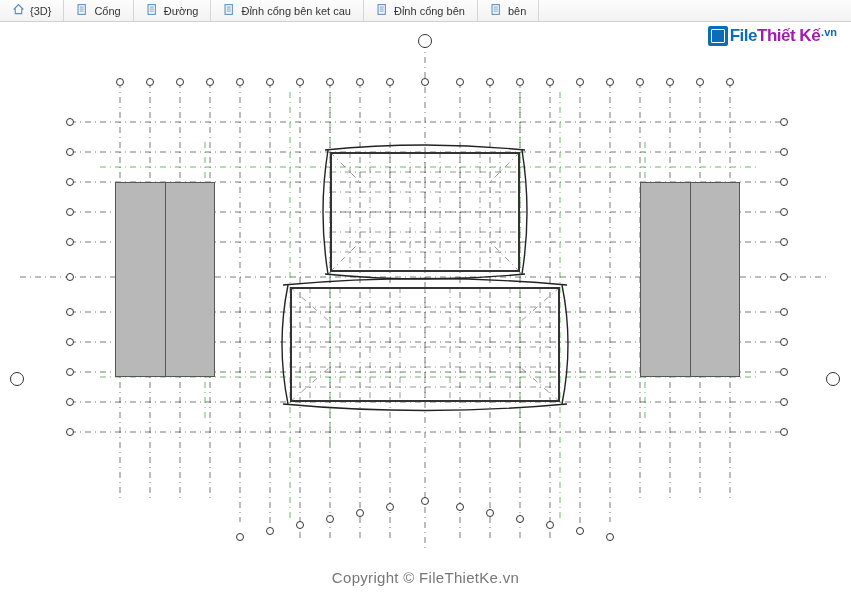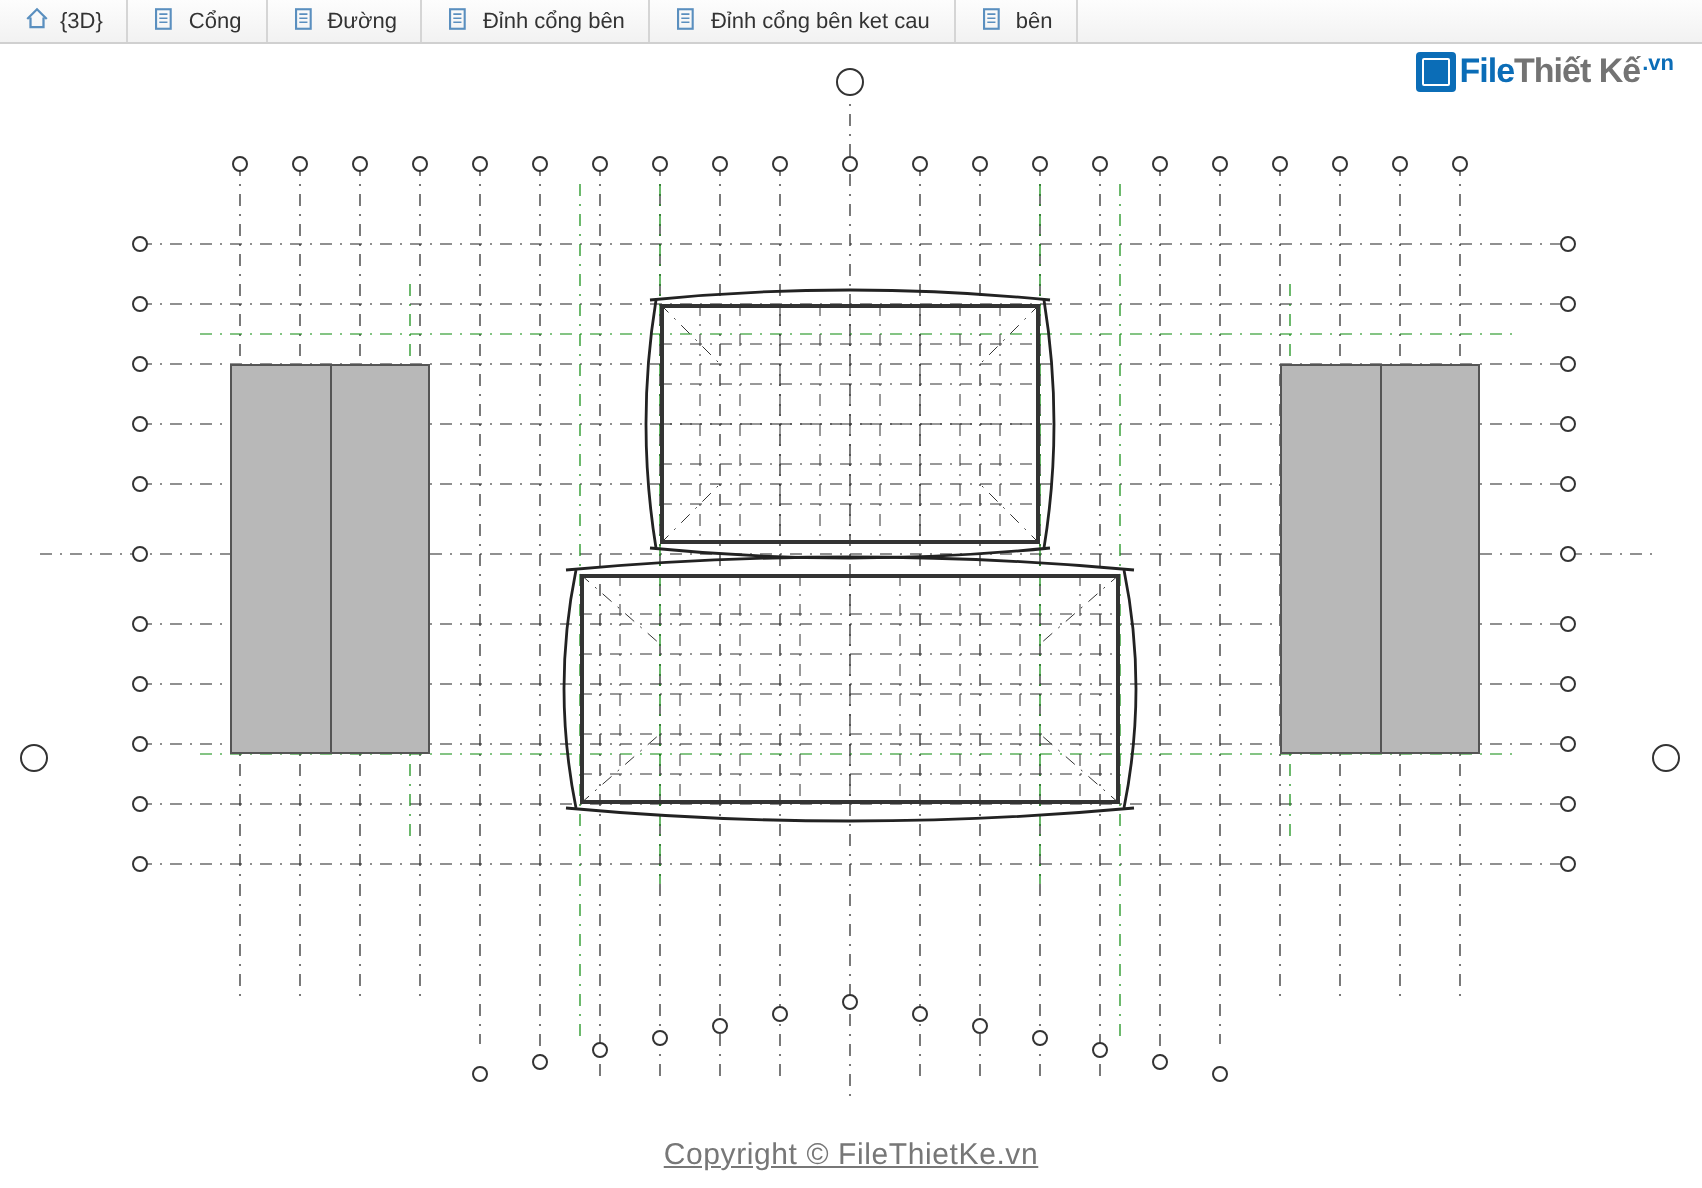--- a/index.html
+++ b/index.html
@@ -58,35 +58,34 @@
       position: relative;
       margin-right: 2px;
     }
     .logo .cube::before {
       content: "";
       position: absolute; inset: 3px;
       border: 1.5px solid #fff;
       border-radius: 1px;
     }
     .logo .t1 { color: #0b6db7; font-size: 17px; letter-spacing: -0.5px; }
-    .logo .t2 { color: #737373; font-size: 17px; letter-spacing: -0.5px; }
+    .logo .t2 { color: #a21caf; font-size: 17px; letter-spacing: -0.5px; }
     .logo .t3 { color: #0b6db7; font-size: 11px; margin-left: 1px; align-self: flex-start; margin-top:2px;}
 
     
     .watermark {
       position: absolute;
       left: 50%; bottom: 8px;
       transform: translateX(-50%);
       font-size: 15px;
       color: #777;
       font-family: Arial, sans-serif;
       letter-spacing: 0.3px;
       text-shadow: 0 0 2px rgba(255,255,255,0.9);
       z-index: 40;
-      text-decoration: underline;
     }
 
     
     .drawing { position: absolute; inset: 0; }
 
     
     .block {
       position: absolute;
       background: #b8b8b8;
       border: 1px solid #555;
@@ -150,30 +149,30 @@
     </span>
     <span>Đường</span>
   </div>
   <div class="tab">
     <span>
       <svg width="13" height="13" viewBox="0 0 16 16">
           <rect x="2.5" y="2" width="9" height="12" fill="none" stroke="#5a8fbf" stroke-width="1.3"></rect>
           <path stroke="#5a8fbf" d="M4.5 5h5M4.5 7.5h5M4.5 10h5"></path>
         </svg>
     </span>
+    <span>Đỉnh cổng bên ket cau</span>
+  </div>
+  <div class="tab">
+    <span>
+      <svg width="13" height="13" viewBox="0 0 16 16">
+          <rect x="2.5" y="2" width="9" height="12" fill="none" stroke="#5a8fbf" stroke-width="1.3"></rect>
+          <path stroke="#5a8fbf" d="M4.5 5h5M4.5 7.5h5M4.5 10h5"></path>
+        </svg>
+    </span>
     <span>Đỉnh cổng bên</span>
-  </div>
-  <div class="tab">
-    <span>
-      <svg width="13" height="13" viewBox="0 0 16 16">
-          <rect x="2.5" y="2" width="9" height="12" fill="none" stroke="#5a8fbf" stroke-width="1.3"></rect>
-          <path stroke="#5a8fbf" d="M4.5 5h5M4.5 7.5h5M4.5 10h5"></path>
-        </svg>
-    </span>
-    <span>Đỉnh cổng bên ket cau</span>
   </div>
   <div class="tab">
     <span>
       <svg width="13" height="13" viewBox="0 0 16 16">
           <rect x="2.5" y="2" width="9" height="12" fill="none" stroke="#5a8fbf" stroke-width="1.3"></rect>
           <path stroke="#5a8fbf" d="M4.5 5h5M4.5 7.5h5M4.5 10h5"></path>
         </svg>
     </span>
     <span>bên</span>
   </div>

